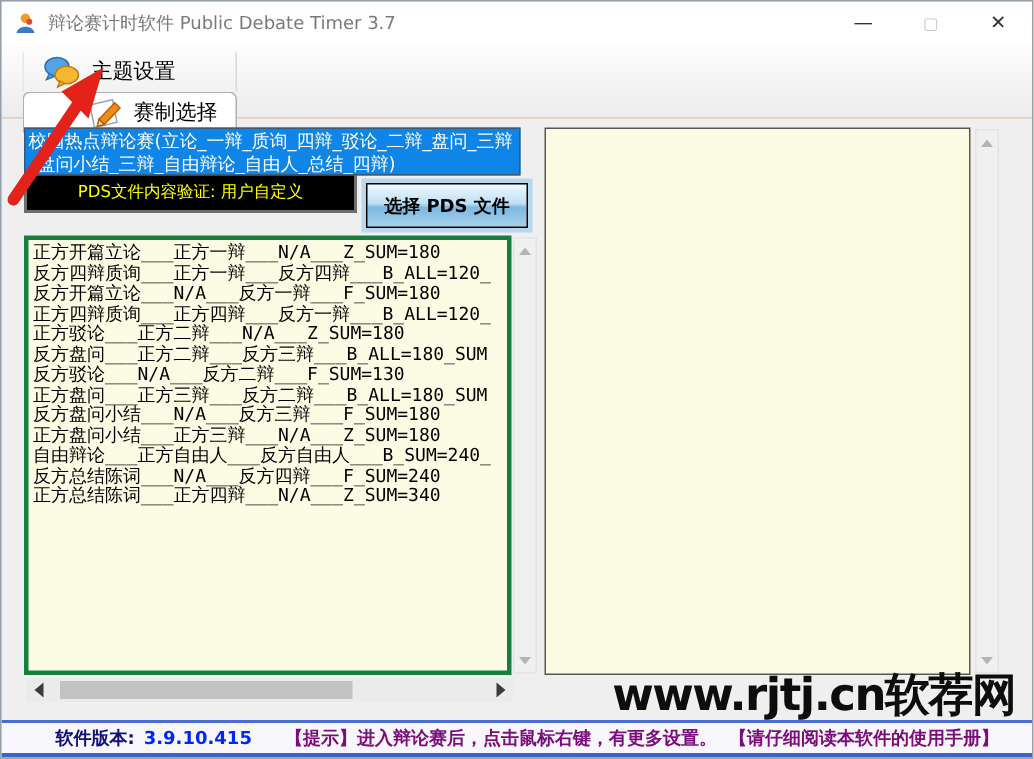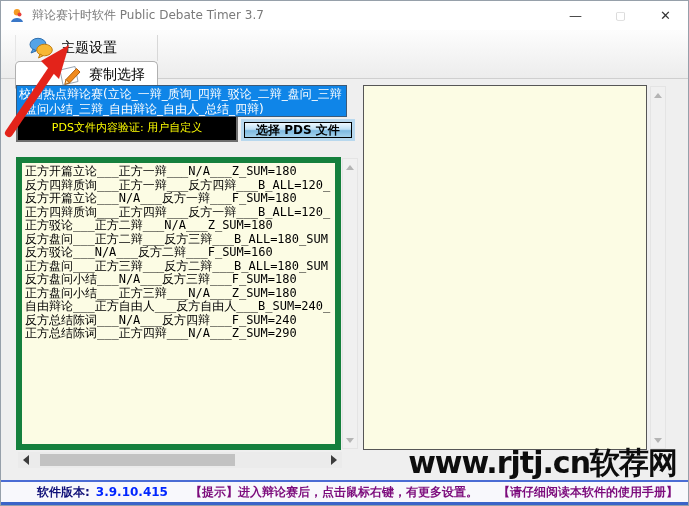--- a/index.html
+++ b/index.html
@@ -32,26 +32,26 @@
   
   .red-arrow{position:absolute;left:0;top:42px;width:92px;height:96px;z-index:9;pointer-events:none;}
 
   
   .format-header{position:absolute;left:15px;top:84px;width:331px;height:32px;box-sizing:border-box;
       background:#0f85e8;border:1px solid #3c5a78;color:#fff;font-size:12px;line-height:15px;
       padding:1px 2px;overflow:hidden;word-break:break-all;z-index:2;}
   .pds-validate{position:absolute;left:15px;top:112px;width:222px;height:29px;box-sizing:border-box;
       background:#000;border:2px solid #6e6e6e;color:#ffff00;font-size:11px;display:flex;
       align-items:center;justify-content:center;white-space:nowrap;}
-  .pds-button{position:absolute;left:243px;top:121px;width:108px;height:16px;box-sizing:border-box;
+  .pds-button{position:absolute;left:243px;top:121px;width:108px;height:30px;box-sizing:border-box;
       background:linear-gradient(#eef8ff,#bfe0f5 45%,#7db9e0 55%,#a5d2ec);
       border:1px solid #000;box-shadow:0 0 0 3px #b8d8ee;color:#000;font-size:12px;font-weight:bold;
       display:flex;align-items:center;justify-content:center;cursor:pointer;white-space:nowrap;}
   .list-box{position:absolute;left:15px;top:156px;width:325px;height:293px;box-sizing:border-box;
-      background:#fcfce4;border:6px solid #15803d;overflow:hidden;padding:2px 0 0 3px;}
+      background:#fcfce4;border:3px solid #15803d;overflow:hidden;padding:2px 0 0 3px;}
   .sched-line{font-family:"DejaVu Sans Mono",monospace;font-size:12px;line-height:13.5px;
       white-space:pre;color:#000;}
 
   
   .preview-panel{position:absolute;left:362px;top:84px;width:284px;height:365px;box-sizing:border-box;
       background:#fcfce4;border:1px solid #565656;}
 
   
   .vscroll{position:absolute;width:16px;background:#f0f0f0;border:1px solid #e4e4e4;box-sizing:border-box;}
   .vscroll.left-list{left:341px;top:157px;height:291px;}
@@ -70,21 +70,21 @@
   .h-thumb{position:absolute;left:22px;top:2px;width:195px;height:12px;background:#c2c2c2;}
 
   
   .watermark{position:absolute;right:11px;top:442px;font-size:30px;font-weight:bold;color:#0d0d0d;
       letter-spacing:-1px;white-space:nowrap;z-index:8;}
 
   
   .statusbar{position:absolute;left:0;right:0;bottom:0;height:25px;background:#f8f8fc;
       border-top:2px solid #4b6cd4;border-bottom:3px solid #3a64c8;box-sizing:border-box;
       display:flex;align-items:center;font-size:12px;font-weight:bold;white-space:nowrap;
-      padding:0 10px 0 36px;}
+      padding:0 22px 0 36px;}
   .sb-version-label{color:#101078;}
   .sb-version{color:#0026ff;margin-left:6px;}
   .sb-hint{color:#7c0b7c;margin-left:22px;text-align:right;}
   .sb-manual{color:#7c0b7c;margin-left:auto;}
 </style>
 </head>
 <body>
 
 <div class="window">
 
@@ -173,27 +173,27 @@
   <div class="pds-validate">PDS文件内容验证: 用户自定义</div>
   <div class="pds-button">选择 PDS 文件</div>
 
   <div class="list-box">
       <div class="sched-line">正方开篇立论___正方一辩___N/A___Z_SUM=180</div>
       <div class="sched-line">反方四辩质询___正方一辩___反方四辩___B_ALL=120_</div>
       <div class="sched-line">反方开篇立论___N/A___反方一辩___F_SUM=180</div>
       <div class="sched-line">正方四辩质询___正方四辩___反方一辩___B_ALL=120_</div>
       <div class="sched-line">正方驳论___正方二辩___N/A___Z_SUM=180</div>
       <div class="sched-line">反方盘问___正方二辩___反方三辩___B_ALL=180_SUM</div>
-      <div class="sched-line">反方驳论___N/A___反方二辩___F_SUM=160</div>
+      <div class="sched-line">反方驳论___N/A___反方二辩___F_SUM=130</div>
       <div class="sched-line">正方盘问___正方三辩___反方二辩___B_ALL=180_SUM</div>
       <div class="sched-line">反方盘问小结___N/A___反方三辩___F_SUM=180</div>
       <div class="sched-line">正方盘问小结___正方三辩___N/A___Z_SUM=180</div>
       <div class="sched-line">自由辩论___正方自由人___反方自由人___B_SUM=240_</div>
       <div class="sched-line">反方总结陈词___N/A___反方四辩___F_SUM=240</div>
-      <div class="sched-line">正方总结陈词___正方四辩___N/A___Z_SUM=290</div>
+      <div class="sched-line">正方总结陈词___正方四辩___N/A___Z_SUM=340</div>
     </div>
 
   <div class="vscroll left-list">
     <div class="v-arrow up">
         <div class="tri-up"></div>
       </div>
     <div class="v-arrow down">
         <div class="tri-down"></div>
       </div>
   </div>

